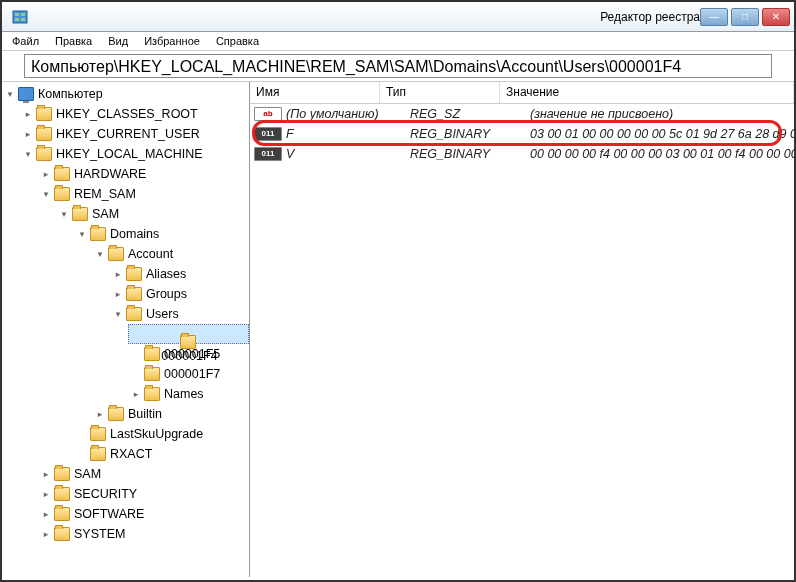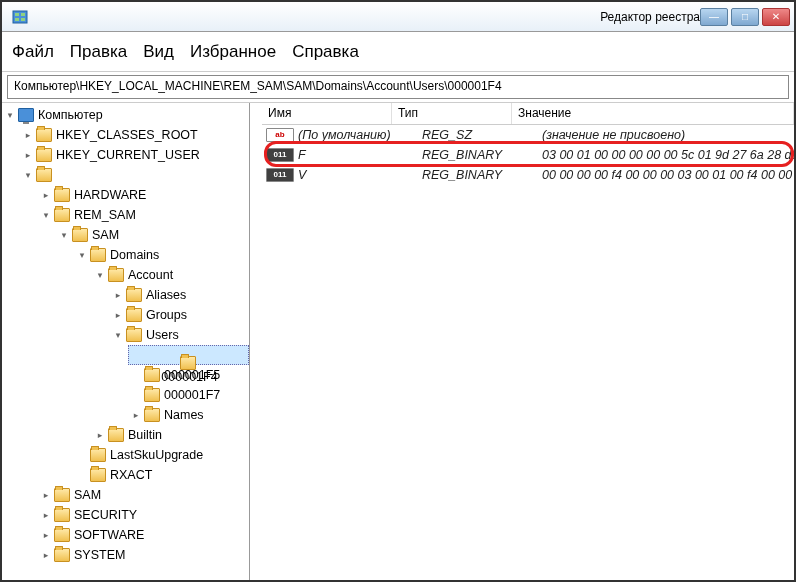--- a/index.html
+++ b/index.html
@@ -5,28 +5,28 @@
 * { margin: 0; padding: 0; box-sizing: border-box; font-family: "Segoe UI", Tahoma, sans-serif; }
 body { background: #fff; width: 796px; height: 582px; overflow: hidden; border: 2px solid #333; }
 
 .titlebar { display: flex; align-items: center; height: 30px; background: linear-gradient(#fff, #e8f0f8); border-bottom: 1px solid #999; padding: 0 4px; }
 .titlebar .app-icon { width: 16px; height: 16px; margin: 0 6px; display: inline-flex; align-items: center; justify-content: center; }
 .titlebar .title { font-size: 12px; color: #000; flex: 1; text-align: right; }
 .win-buttons { display: flex; gap: 3px; }
 .win-btn { width: 28px; height: 18px; border: 1px solid #5a7fa0; background: linear-gradient(#b8d6f0, #7fa8d0); border-radius: 2px; display: flex; align-items: center; justify-content: center; font-size: 10px; color: #fff; cursor: pointer; }
 .win-btn.close { background: linear-gradient(#e88, #c44); border-color: #a33; }
 
-.menubar { display: flex; height: 40px; border-bottom: 1px solid #ccc; padding: 0 2px; align-items: center; font-size: 17px; }
+.menubar { display: flex; height: 19px; border-bottom: 1px solid #ccc; padding: 0 2px; align-items: center; font-size: 11px; }
 .menubar span { padding: 3px 8px; cursor: pointer; }
 
-.address { height: 24px; border: 1px solid #888; margin: 3px 5px; padding: 3px 6px; font-size: 12px; background: #fff; }
+.address { height: 24px; border: 1px solid #888; margin: 3px 22px; padding: 3px 6px; font-size: 16px; background: #fff; }
 
 .content { display: flex; height: calc(100% - 82px); border-top: 1px solid #ccc; }
 .tree-pane { width: 248px; border-right: 1px solid #999; overflow: auto; padding: 2px 0; }
-.list-pane { flex: 1; overflow: hidden; display: flex; flex-direction: column; margin-left: 12px; }
+.list-pane { flex: 1; overflow: hidden; display: flex; flex-direction: column; }
 
 .tree ul { list-style: none; }
 .tree li { white-space: nowrap; }
 .tree .node { display: flex; align-items: center; height: 20px; font-size: 12.5px; cursor: pointer; padding-left: 2px; }
 .tree .node.selected { background: #cce8ff; border: 1px dotted #66a; flex-direction: column; }
 .tree .toggle { width: 12px; height: 12px; display: inline-flex; align-items: center; justify-content: center; margin-right: 2px; font-size: 9px; color: #666; cursor: pointer; }
 .tree .toggle.empty { visibility: hidden; }
 .tree .icon { width: 16px; height: 14px; margin-right: 4px; flex-shrink: 0; }
 .folder-icon { background: linear-gradient(#ffe9a8, #f0c050); border: 1px solid #c89020; border-radius: 1px; position: relative; }
 .folder-icon::before { content: ""; position: absolute; top: -3px; left: 0; width: 6px; height: 3px; background: #f0c050; border: 1px solid #c89020; border-bottom: none; border-radius: 1px 1px 0 0; }
@@ -104,20 +104,21 @@
                 <div class="node">
                   <span class="toggle">▸</span>
                   <span class="icon folder-icon"></span>
                   <span>HKEY_CURRENT_USER</span>
                 </div>
               </li>
             <li>
               <div class="node">
                   <span class="toggle">▾</span>
                   <span class="icon folder-icon"></span>
+                  <span>HKEY_LOCAL_MACHINE</span>
                 </div>
               <ul style="padding-left:18px">
                 <li>
                     <div class="node">
                       <span class="toggle">▸</span>
                       <span class="icon folder-icon"></span>
                       <span>HARDWARE</span>
                     </div>
                   </li>
                 <li>

